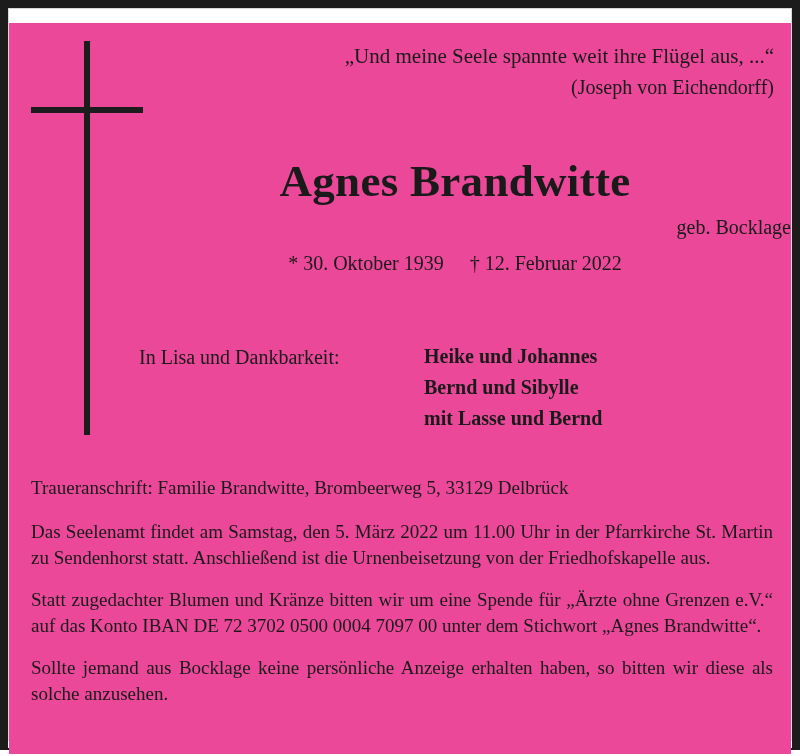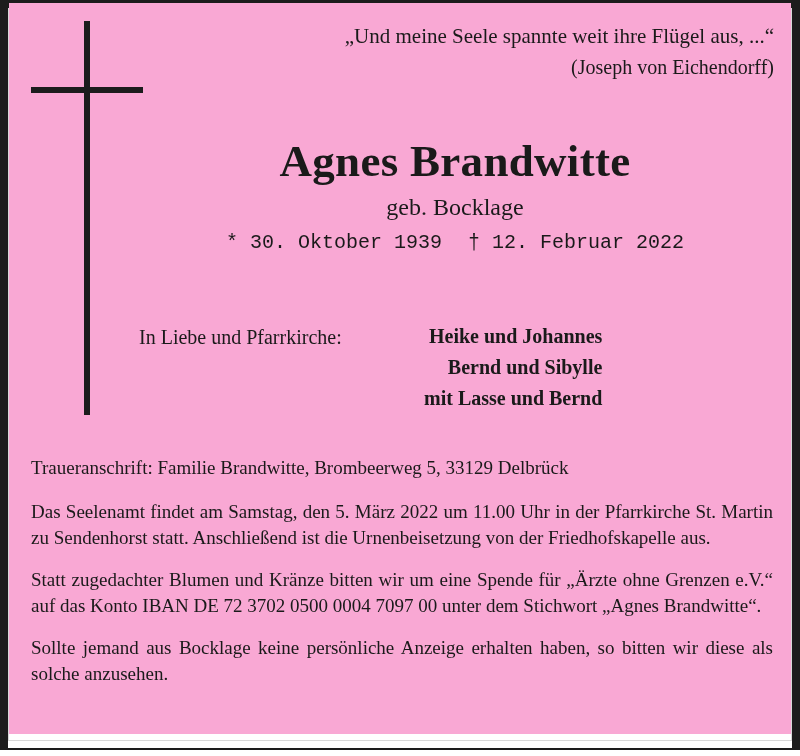--- a/index.html
+++ b/index.html
@@ -40,24 +40,24 @@
     width: 784px;
     height: 733px;
     border: 1px solid #d8d8d8;
     box-sizing: border-box;
     pointer-events: none;
   }
 
   .canvas {
     position: absolute;
     left: 9px;
-    top: 3px;
+    top: 23px;
     width: 782px;
     height: 731px;
-    background: #f9a8d4;
+    background: #ec4899;
   }
 
   
   .cross-stem {
     position: absolute;
     left: 75px;
     top: 18px;
     width: 6px;
     height: 394px;
     background: #1c1c1c;
@@ -98,29 +98,29 @@
     text-align: center;
   }
   .full-name {
     font-size: 45px;
     font-weight: bold;
     letter-spacing: 0.3px;
     line-height: 52px;
     margin: 4px;
   }
   .maiden-name {
-    font-size: 24px;
+    font-size: 20px;
     line-height: 26px;
     margin-top: 7px;
+    text-align: right;
   }
   .life-dates {
     font-size: 20px;
     line-height: 28px;
     margin-top: 9px;
-    font-family: Liberation Mono, monospace;
   }
   .life-dates .date-gap { display: inline-block; width: 26px; }
 
   
   .survivors {
     position: absolute;
     left: 130px;
     top: 318px;
     width: 640px;
   }
@@ -129,21 +129,20 @@
     left: 0;
     top: 2px;
     font-size: 20px;
     line-height: 28px;
     white-space: nowrap;
   }
   .survivors-names {
     position: absolute;
     left: 285px;
     top: 0;
-    text-align: right;
   }
   .survivor-line {
     font-size: 20px;
     font-weight: bold;
     line-height: 31px;
     white-space: nowrap;
   }
 
   
   .body-text {
@@ -186,21 +185,21 @@
 
     <div class="identity">
       <h1 class="full-name">Agnes Brandwitte</h1>
       <div class="maiden-name">geb. Bocklage</div>
       <div class="life-dates">
         <span>* 30. Oktober 1939</span><span class="date-gap"></span><span>† 12. Februar 2022</span>
       </div>
     </div>
 
     <div class="survivors">
-      <div class="survivors-intro">In Liebe und Pfarrkirche:</div>
+      <div class="survivors-intro">In Lisa und Dankbarkeit:</div>
       <div class="survivors-names">
         <div class="survivor-line">Heike und Johannes</div>
         <div class="survivor-line">Bernd und Sibylle</div>
         <div class="survivor-line">mit Lasse und Bernd</div>
       </div>
     </div>
 
     <div class="body-text">
       <p class="tight">Traueranschrift: Familie Brandwitte, Brombeerweg 5, 33129 Delbrück</p>
       <p>Das Seelenamt findet am Samstag, den 5. März 2022 um 11.00 Uhr in der Pfarrkirche St. Martin zu Sendenhorst statt. Anschließend ist die Urnenbeisetzung von der Friedhofskapelle aus.</p>

